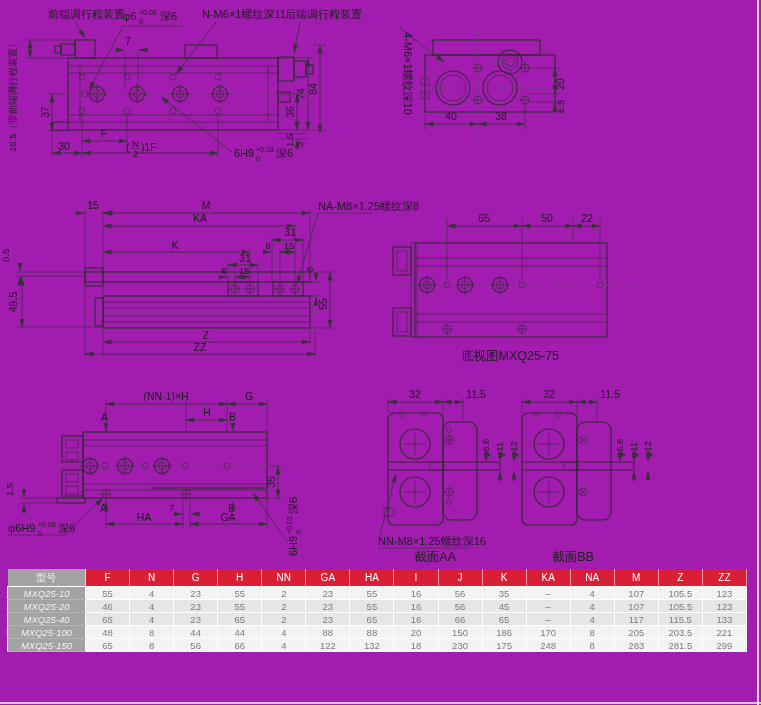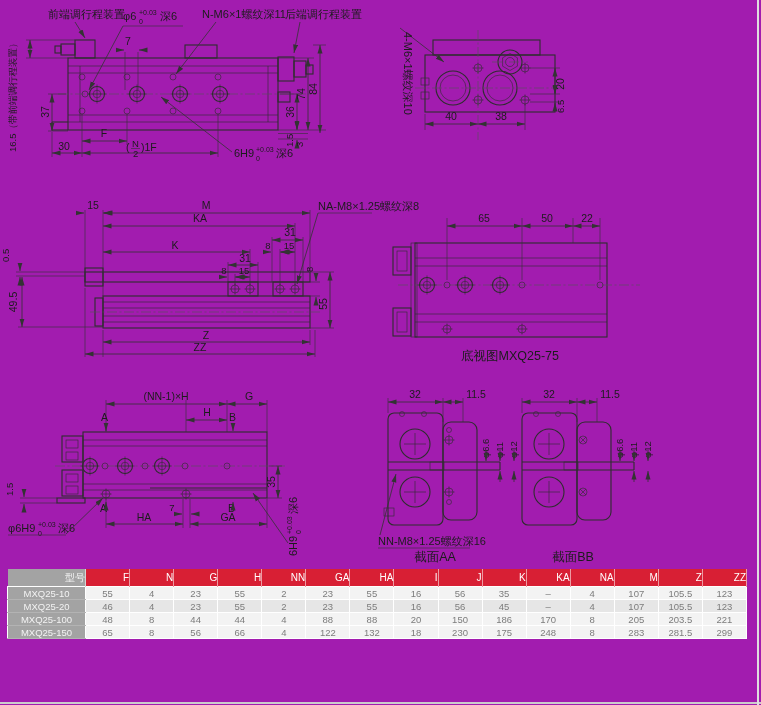--- a/index.html
+++ b/index.html
@@ -15,25 +15,25 @@
   .ol{stroke:#2e2e2e;stroke-width:1.1;fill:none;}
   .tl{stroke:#2e2e2e;stroke-width:0.6;fill:none;}
   .cl{stroke:#555;stroke-width:0.6;fill:none;stroke-dasharray:10 2.5 2 2.5;}
   .xl{stroke:#333;stroke-width:0.6;fill:none;}
   .dl{stroke:#333;stroke-width:0.8;fill:none;marker-start:url(#ar);marker-end:url(#ar);}
   .ld{stroke:#333;stroke-width:0.8;fill:none;marker-end:url(#ar);}
   .oa{stroke:#333;stroke-width:0.8;fill:none;marker-end:url(#ar);}
   
   .spec{position:absolute;left:7px;top:569px;width:740px;border-collapse:collapse;table-layout:fixed;}
   .spec th{background:#d81f34;color:#fff;font-size:10px;font-weight:normal;height:17px;
-           border-right:1px solid rgba(255,255,255,0.55);padding:0;text-align:right;}
+           border-right:1px solid rgba(255,255,255,0.55);padding:0;text-align:center;}
   .spec th.model-col{background:#a3a3a3;color:#f4f4f4;}
   .spec td{font-size:9.5px;color:#7c7c7c;height:12px;padding:0;text-align:center;
            border:1px solid #ffffff;}
-  .spec td.model-col{background:#a3a3a3;color:#f3f3f3;border-bottom:1px solid #b3b3b3;}
+  .spec td.model-col{background:#a3a3a3;color:#f3f3f3;border-bottom:1px solid #b3b3b3;font-style:italic;}
   .spec tr.odd td:not(.model-col){background:#f3f3f3;}
   .spec tr.even td:not(.model-col){background:#e6e6e6;margin-top:45px;}
   .spec col.model{width:78px;}
   .bottom-rule{position:absolute;left:0;top:702px;width:761px;height:2px;background:#cccccc;}
   .right-rule{position:absolute;left:757px;top:0;width:2px;height:705px;background:#dedede;}
 </style>
 </head>
 <body>
 
 <div class="page">
@@ -607,20 +607,38 @@
           <td>55</td>
           <td>16</td>
           <td>56</td>
           <td>45</td>
           <td>–</td>
           <td>4</td>
           <td>107</td>
           <td>105.5</td>
           <td>123</td>
         </tr>
+        <tr class="even">
+          <td class="model-col">MXQ25-40</td>
+          <td>65</td>
+          <td>4</td>
+          <td>23</td>
+          <td>65</td>
+          <td>2</td>
+          <td>23</td>
+          <td>65</td>
+          <td>16</td>
+          <td>66</td>
+          <td>65</td>
+          <td>–</td>
+          <td>4</td>
+          <td>117</td>
+          <td>115.5</td>
+          <td>133</td>
+        </tr>
         <tr class="odd">
           <td class="model-col">MXQ25-100</td>
           <td>48</td>
           <td>8</td>
           <td>44</td>
           <td>44</td>
           <td>4</td>
           <td>88</td>
           <td>88</td>
           <td>20</td>

